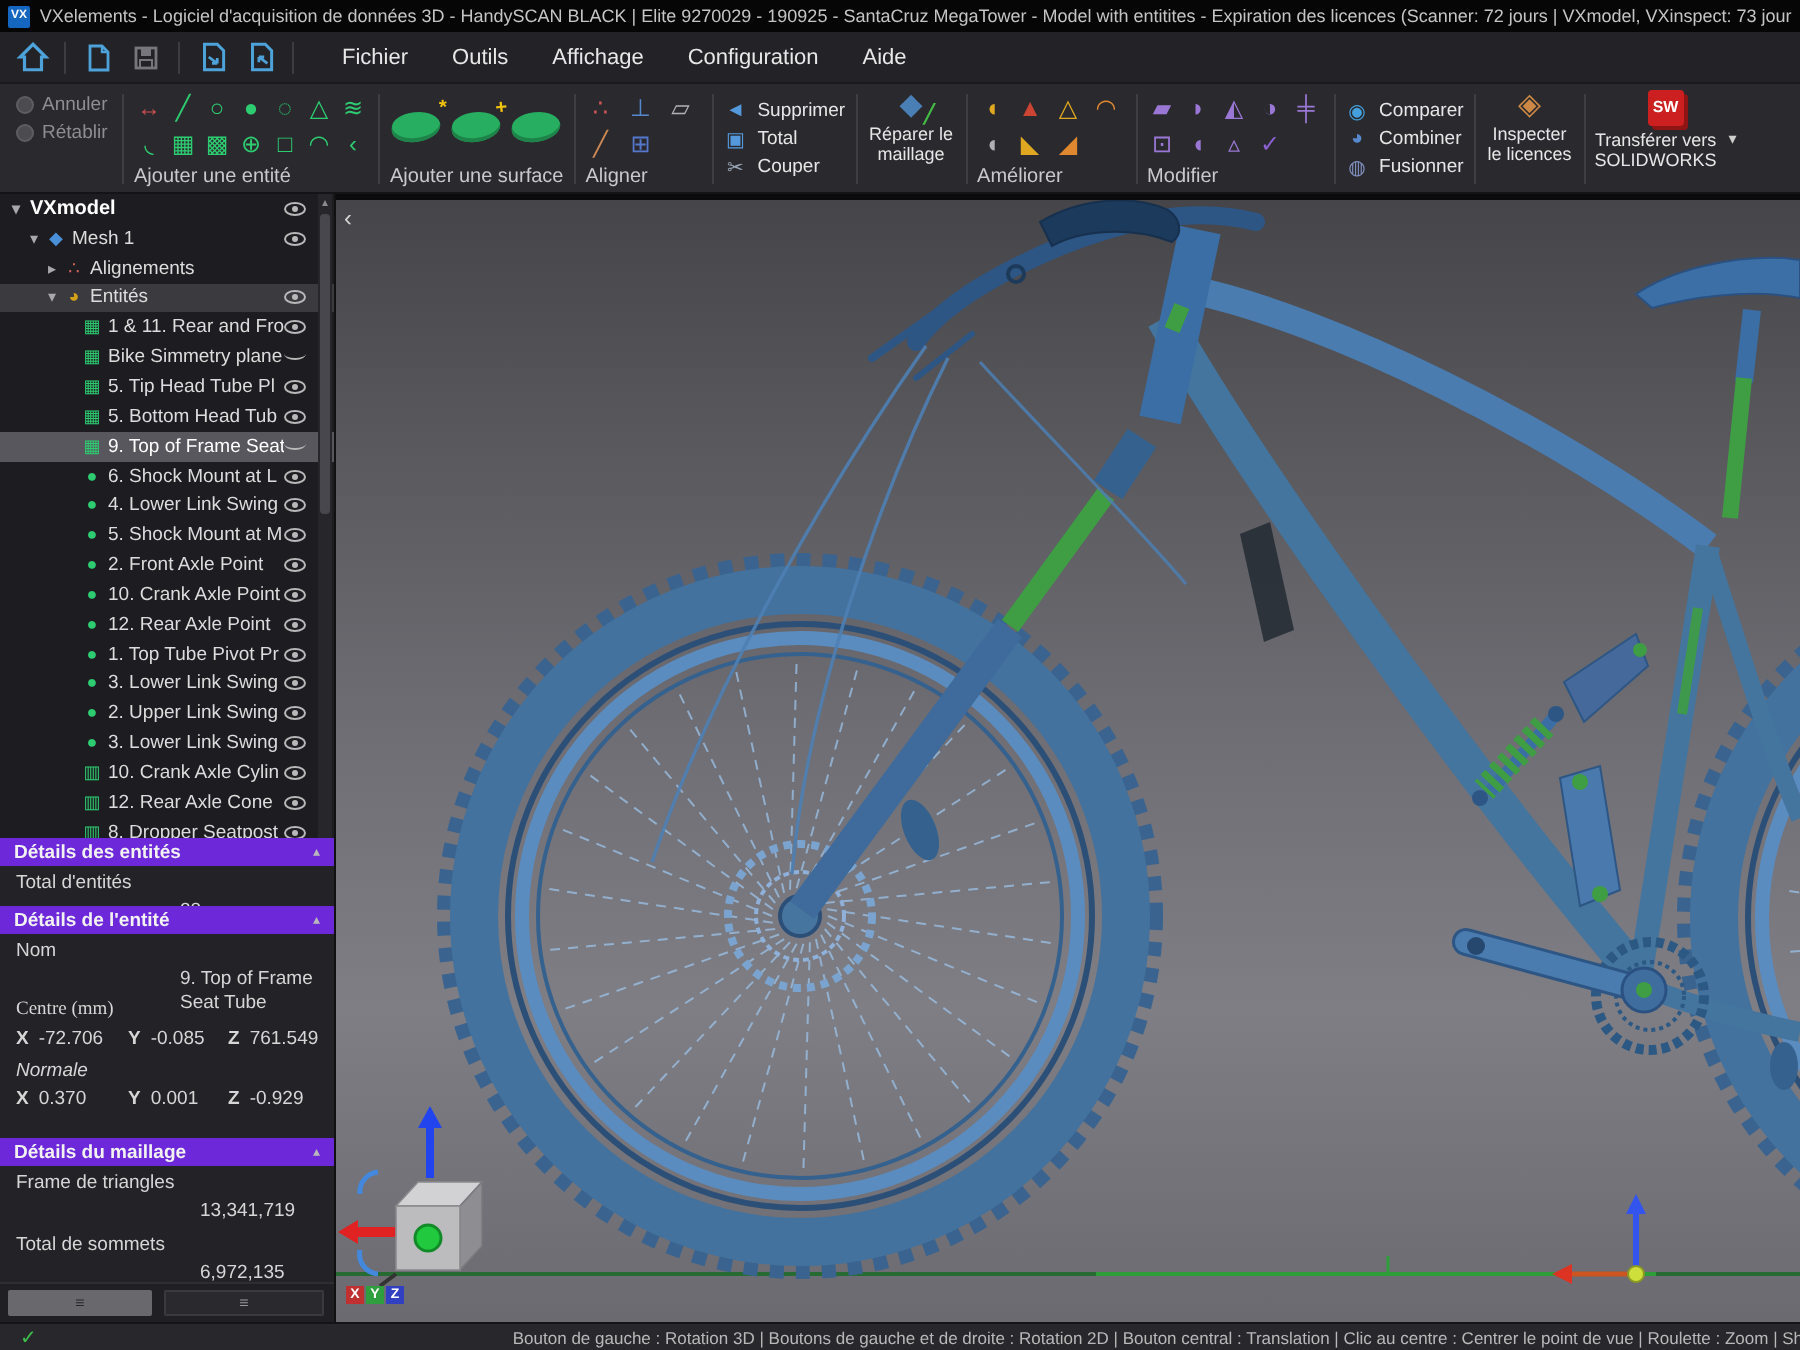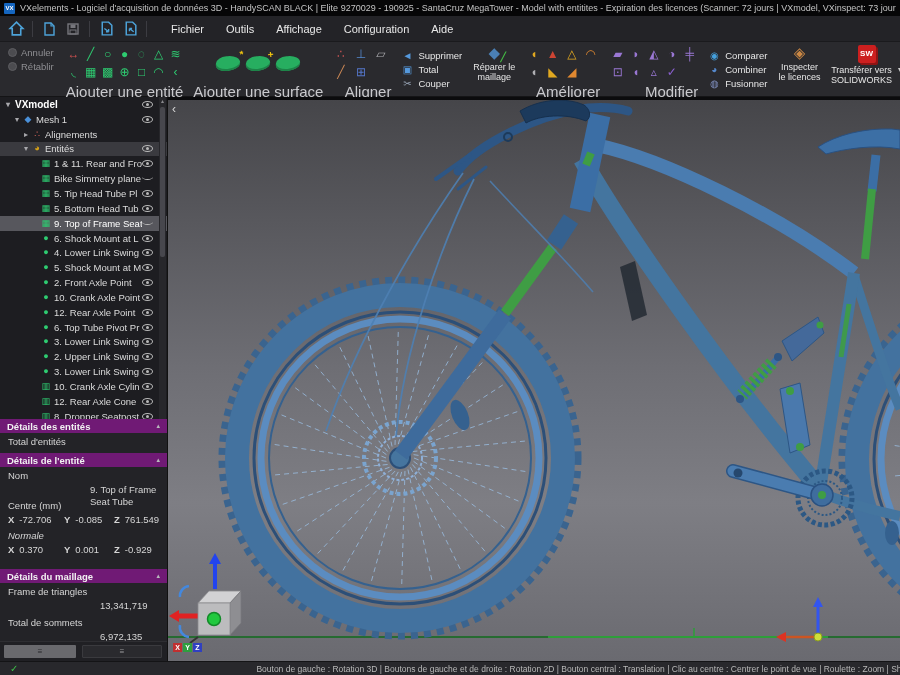--- a/index.html
+++ b/index.html
@@ -21,21 +21,21 @@
   .qa-btn { width:20px; height:20px; display:flex; align-items:center; justify-content:center; border-radius:2px; }
   .qa-sep { width:1px; height:16px; background:#3c3c42; margin:0 2px; }
   .menu-items { display:flex; align-items:center; gap:2px; margin-left:6px; }
   .menu-item { color:#e8e8e8; font-size:11px; padding:4px 10px; border-radius:2px; }
 
   
   .ribbon { position:absolute; left:0; top:42px; width:900px; height:55px; background:#2a2a2e;
     display:flex; align-items:stretch; padding:1px 2px 0 2px; border-bottom:1px solid #141416; }
   .rgroup { display:flex; flex-direction:column; }
   .rbody { flex:1; display:flex; align-items:center; justify-content:center; padding:1px 3px; }
-  .rlabel { height:13px; font-size:15px; color:#c9c9cd; text-align:right; white-space:nowrap; padding:0 4px; }
+  .rlabel { height:13px; font-size:10px; color:#c9c9cd; text-align:left; white-space:nowrap; padding:0 4px; }
   .rdiv { width:1px; background:#3e3e44; margin:4px 1px; }
   .undo-col { display:flex; flex-direction:column; justify-content:flex-start; gap:3px; padding:4px 6px; width:58px; }
   .undo-row { display:flex; align-items:center; gap:4px; }
   .undo-dot { width:9px; height:9px; border-radius:50%; background:#4c4c50; border:1px solid #5e5e62; }
   .undo-lbl { font-size:9.5px; color:#8e8e92; }
   .icon-grid { display:grid; gap:0; }
   .ric { width:17px; height:18px; display:flex; align-items:center; justify-content:center; font-size:12px; line-height:1; cursor:default; }
   .surf-row { display:flex; gap:6px; align-items:center; }
   .surf { position:relative; width:24px; height:15px; background:#27ae60; border-radius:45% 60% 50% 55%;
     transform:skew(-10deg) rotate(-6deg); box-shadow:inset 0 -2px 0 #1d8348; }
@@ -65,21 +65,21 @@
   .chev { width:10px; font-size:8px; color:#a8a8ac; text-align:center; flex:none; }
   .ticon { width:12px; font-size:9px; text-align:center; flex:none; line-height:1; }
   .tlabel { flex:1; overflow:hidden; text-overflow:clip; margin-left:2px; }
   .eye { flex:none; width:11px; height:7px; border:1px solid #b8b8b8; border-radius:50%; position:relative; }
   .eye::after { content:""; position:absolute; left:3px; top:1px; width:3px; height:3px; border-radius:50%; background:#b8b8b8; }
   .eye-closed { flex:none; width:11px; height:6px; border-bottom:1.5px solid #b8b8b8; border-radius:0 0 50% 50%; margin-top:-3px; }
   .tree-scroll { position:absolute; right:1px; top:0; width:7px; height:327px; background:#27272b; }
   .tree-scroll .arr { display:block; font-size:6px; color:#8a8a8e; text-align:center; height:8px; }
   .tree-thumb { position:absolute; left:1px; top:10px; width:5px; height:150px; background:#47474d; border-radius:2px; }
 
-  .dheader { height:14px; background:#701a75; display:flex; align-items:center; justify-content:space-between;
+  .dheader { height:14px; background:#6d28d9; display:flex; align-items:center; justify-content:space-between;
     padding:0 7px; font-size:9.5px; font-weight:bold; color:#f2f2f2; }
   .dheader .hcaret { font-size:7px; color:#b8b8bc; font-weight:normal; }
   .dbody { background:#232327; }
   .drow { display:flex; padding:3px 8px 2px 8px; font-size:9.5px; color:#d6d6d6; }
   .dlabel { width:82px; flex:none; }
   .dvalue { flex:1; line-height:1.25;margin-top:14px; }
   .xyzrow { display:grid; grid-template-columns:56px 50px 1fr; padding:2px 8px; font-size:9.5px; color:#d6d6d6; }
   .xyzcell { display:flex; gap:5px; }
   .panel-spacer { flex:1; }
   .panel-bottom { height:20px; display:flex; align-items:center; gap:6px; padding:0 4px; background:#202024; border-top:1px solid #2e2e32; }
@@ -407,21 +407,21 @@
         </div>
         <div class="trow" style="padding-left: 30px;">
           <span class="chev"></span>
           <span class="ticon" style="color: rgb(46, 204, 113);">●</span>
           <span class="tlabel">12. Rear Axle Point</span>
           <span class="eye"></span>
         </div>
         <div class="trow" style="padding-left: 30px;">
           <span class="chev"></span>
           <span class="ticon" style="color: rgb(46, 204, 113);">●</span>
-          <span class="tlabel">6. Top Tube Pivot Pr</span>
+          <span class="tlabel">1. Top Tube Pivot Pr</span>
           <span class="eye"></span>
         </div>
         <div class="trow" style="padding-left: 30px;">
           <span class="chev"></span>
           <span class="ticon" style="color: rgb(46, 204, 113);">●</span>
           <span class="tlabel">3. Lower Link Swing</span>
           <span class="eye"></span>
         </div>
         <div class="trow" style="padding-left: 30px;">
           <span class="chev"></span>
@@ -472,21 +472,21 @@
 
     <div class="dheader">
       <span>Détails de l'entité</span>
       <span class="hcaret">▴</span>
     </div>
     <div class="dbody" style="height:104px;">
       <div class="drow" style="height:30px;">
         <span class="dlabel">Nom</span>
         <span class="dvalue">9. Top of Frame Seat Tube</span>
       </div>
-      <div class="drow" style="height:15px;">
+      <div class="drow" style="height:15px;font-family:Liberation Serif, serif;">
         <span class="dlabel" style="width:auto;">Centre (mm)</span>
       </div>
       <div class="xyzrow">
         <span class="xyzcell">
             <b>X</b>
             <span>-72.706</span>
           </span>
         <span class="xyzcell">
             <b>Y</b>
             <span>-0.085</span>

